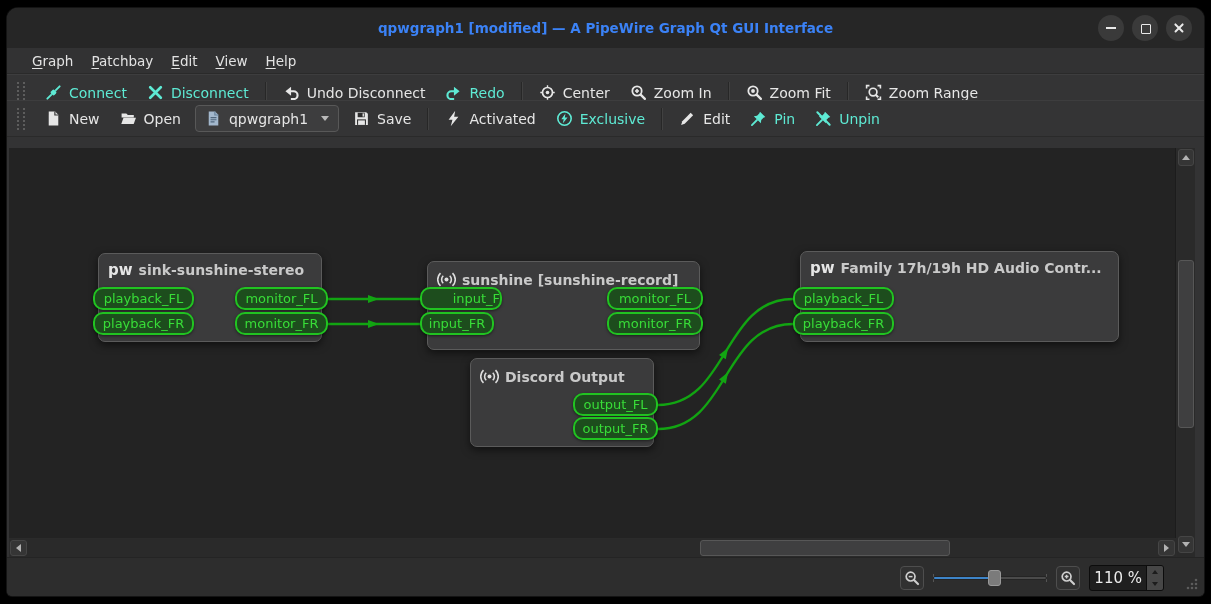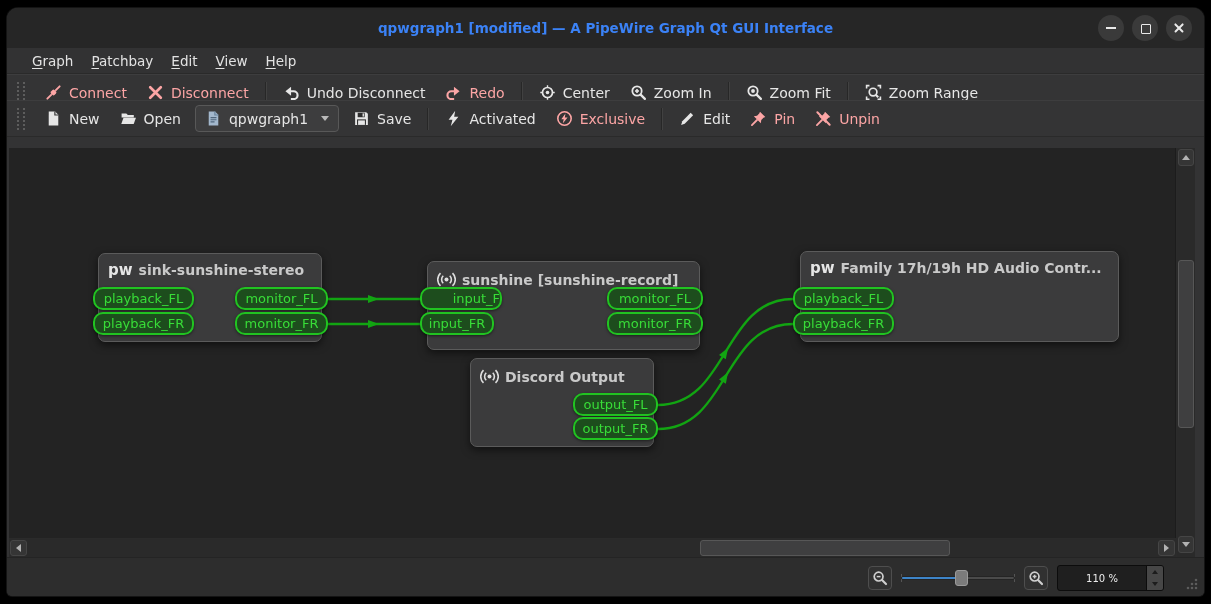--- a/index.html
+++ b/index.html
@@ -43,21 +43,21 @@
   .toolbar1{top:66px;height:37px;}
   .toolbar2{top:92px;height:37px;}
   .thandle{
     width:4px;height:22px;margin:0 10px 0 5px;
     border-left:2px dotted #5d5d5d;border-right:2px dotted #5d5d5d;
   }
   .tbtn{
     display:flex;align-items:center;gap:7px;color:#e6e6e6;font-size:14px;
     padding:5px 10px;border-radius:3px;white-space:nowrap;
   }
-  .tbtn.disabled{color:#fca5a5;}
+  .tbtn.disabled{color:#5eead4;}
   .tsep{width:1px;height:22px;background:#272727;border-right:1px solid #414141;margin:0 6px;}
   .ic{width:17px;height:17px;flex:none;}
   .combo{
     display:flex;align-items:center;gap:7px;color:#e6e6e6;font-size:14px;
     background:#3d3d3e;border:1px solid #585858;border-radius:4px;
     padding:4px 9px;margin:0 4px;
   }
   .combo-arrow{
     width:0;height:0;border-left:4.5px solid transparent;border-right:4.5px solid transparent;
     border-top:5px solid #b9b9b9;margin-left:6px;
@@ -105,21 +105,21 @@
   .slider-track{position:absolute;left:0;right:0;top:10px;height:4px;background:#4a4a4a;border-radius:2px;border:1px solid #242424;box-sizing:border-box;}
   .slider-fill{height:100%;background:#3d84c8;border-radius:2px;}
   .slider-handle{
     position:absolute;top:4px;width:13px;height:16px;background:#7b7b7b;
     border:1px solid #9a9a9a;border-radius:3px;box-sizing:border-box;
   }
   .spinbox{
     display:flex;align-items:center;height:24px;background:#1f1f1f;border:1px solid #0c0c0c;
     border-radius:3px;overflow:hidden;
   }
-  .spin-val{color:#ececec;font-size:10px;padding:0 24px;min-width:40px;text-align:center;}
+  .spin-val{color:#ececec;font-size:15px;padding:0 4px;min-width:40px;text-align:center;}
   .spin-btns{width:16px;height:100%;display:flex;flex-direction:column;background:#474747;border-left:1px solid #0c0c0c;}
   .spin-up,.spin-down{flex:1;display:flex;align-items:center;justify-content:center;}
   .spin-tri-up{width:0;height:0;border-left:3.5px solid transparent;border-right:3.5px solid transparent;border-bottom:4.5px solid #1c1c1c;}
   .spin-tri-down{width:0;height:0;border-left:3.5px solid transparent;border-right:3.5px solid transparent;border-top:4.5px solid #1c1c1c;}
   .grip{position:absolute;right:5px;bottom:5px;width:16px;height:16px;}
 </style>
 </head>
 <body>
 
 <svg width="0" height="0" style="position:absolute">

